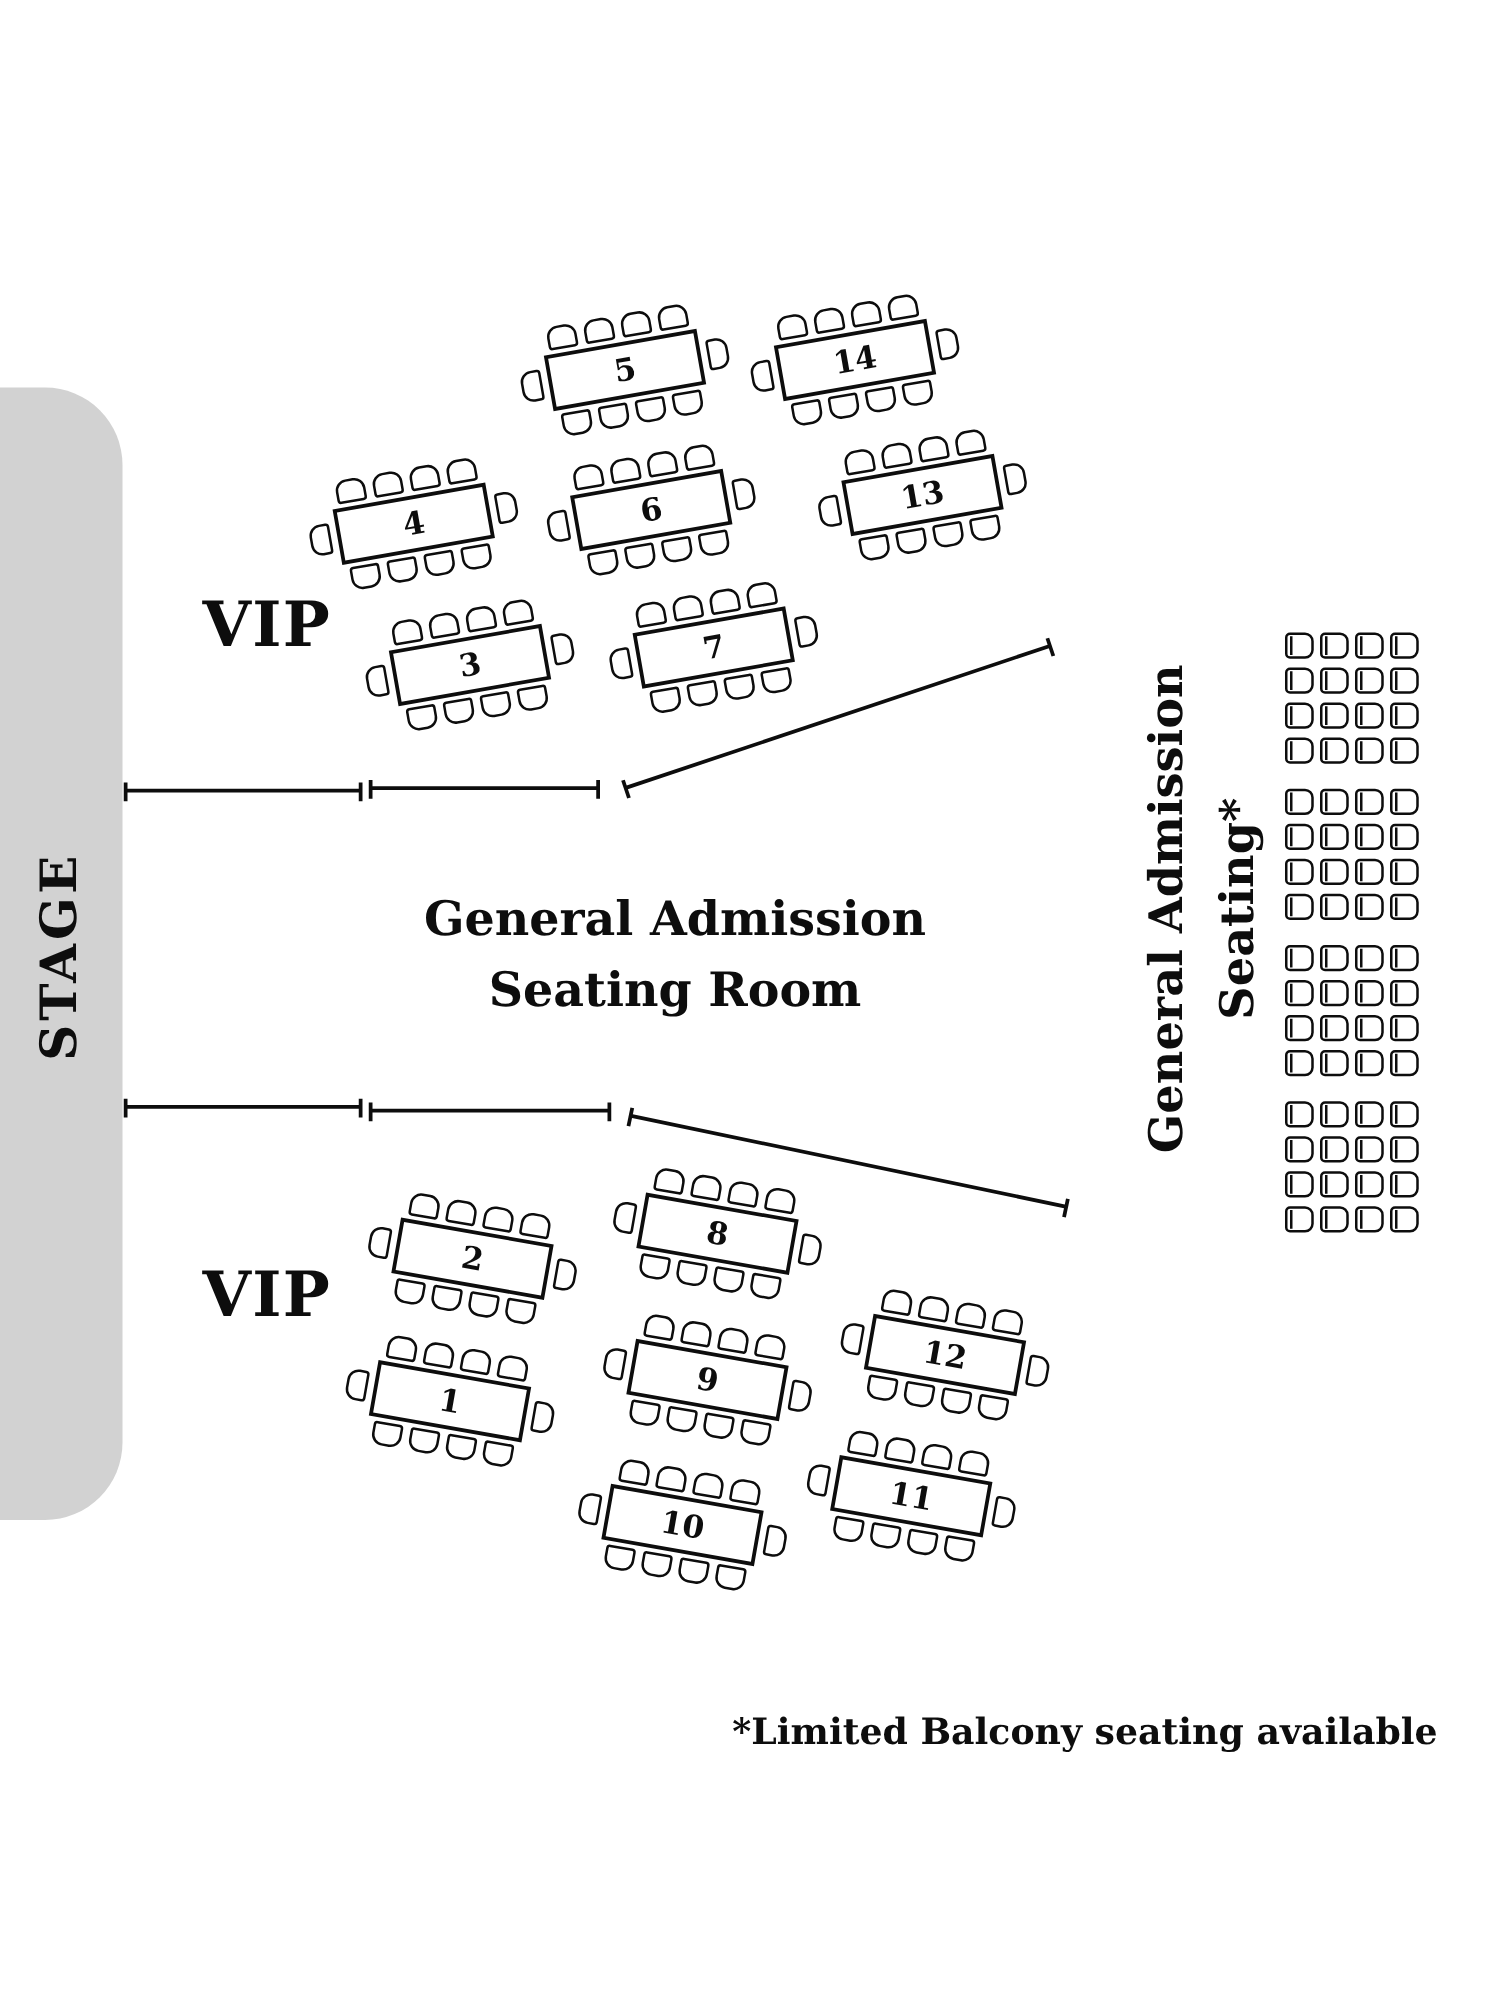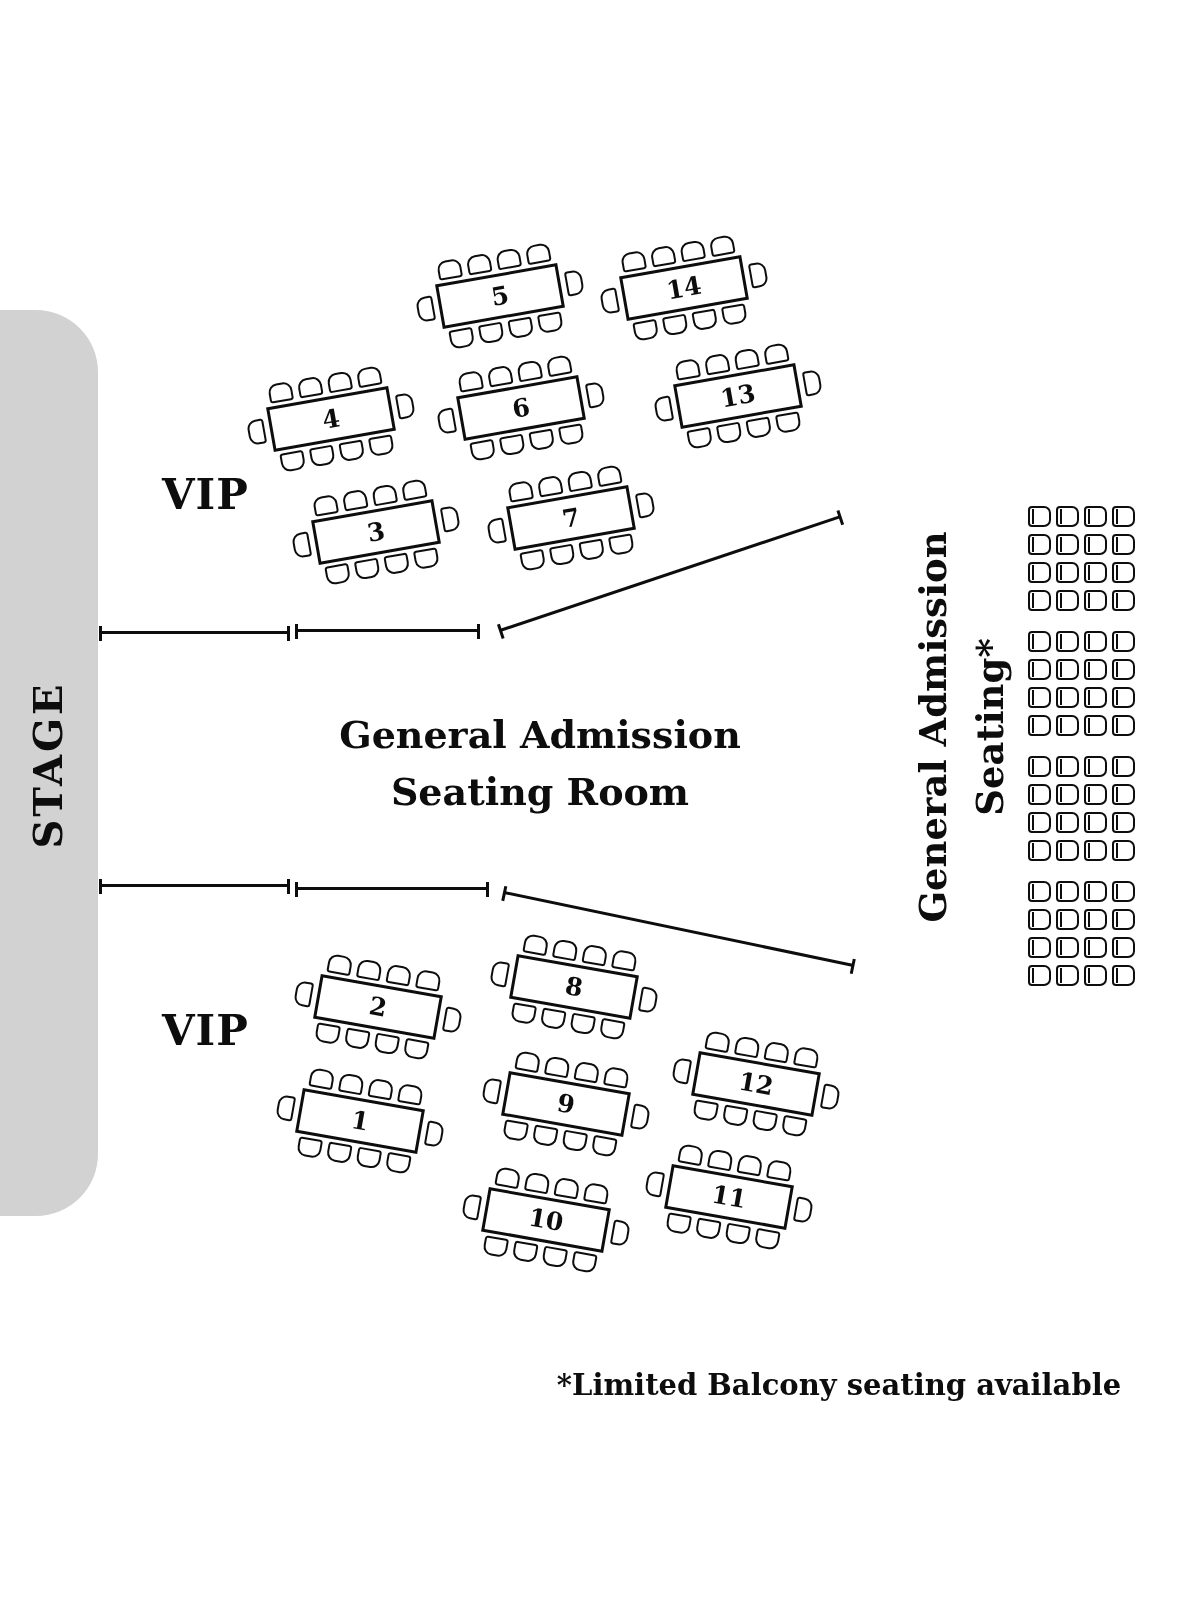--- a/index.html
+++ b/index.html
@@ -14,34 +14,34 @@
     position:absolute; left:-42px; top:310px; width:140px; height:906px;
     background:#d2d2d2; border-radius:0 62px 62px 0;
   }
   .stage-label {
     position:absolute; left:47px; top:765px;
     transform:translate(-50%,-50%) rotate(-90deg);
     font-size:40px; font-weight:700; letter-spacing:3px; white-space:nowrap;
   }
 
   
-  .vip { position:absolute; font-size:42px; font-weight:700; letter-spacing:1px; }
+  .vip { position:absolute; font-size:50px; font-weight:700; letter-spacing:1px; }
   .vip.top { left:162px; top:470px; }
   .vip.bottom { left:162px; top:1006px; }
   .standing {
     position:absolute; left:540px; top:763px; transform:translate(-50%,-50%);
     text-align:center; font-size:38px; font-weight:700; line-height:1.5; white-space:nowrap;
   }
   .ga-label {
     position:absolute; left:962px; top:727px;
     transform:translate(-50%,-50%) rotate(-90deg);
     text-align:center; font-size:37px; font-weight:700; line-height:1.55; white-space:nowrap;
   }
   .footnote {
-    position:absolute; left:839px; top:1385px; transform:translate(-50%,-50%);
+    position:absolute; left:868px; top:1385px; transform:translate(-50%,-50%);
     font-size:29px; font-weight:700; white-space:nowrap;
   }
 
   
   .table-unit {
     position:absolute; display:flex; flex-direction:column; align-items:center; gap:3px;
     transform:translate(-50%,-50%) rotate(var(--r,0deg));
   }
   .chair-row { display:flex; gap:6px; justify-content:center; }
   .table-mid { display:flex; align-items:center; gap:5px; }

